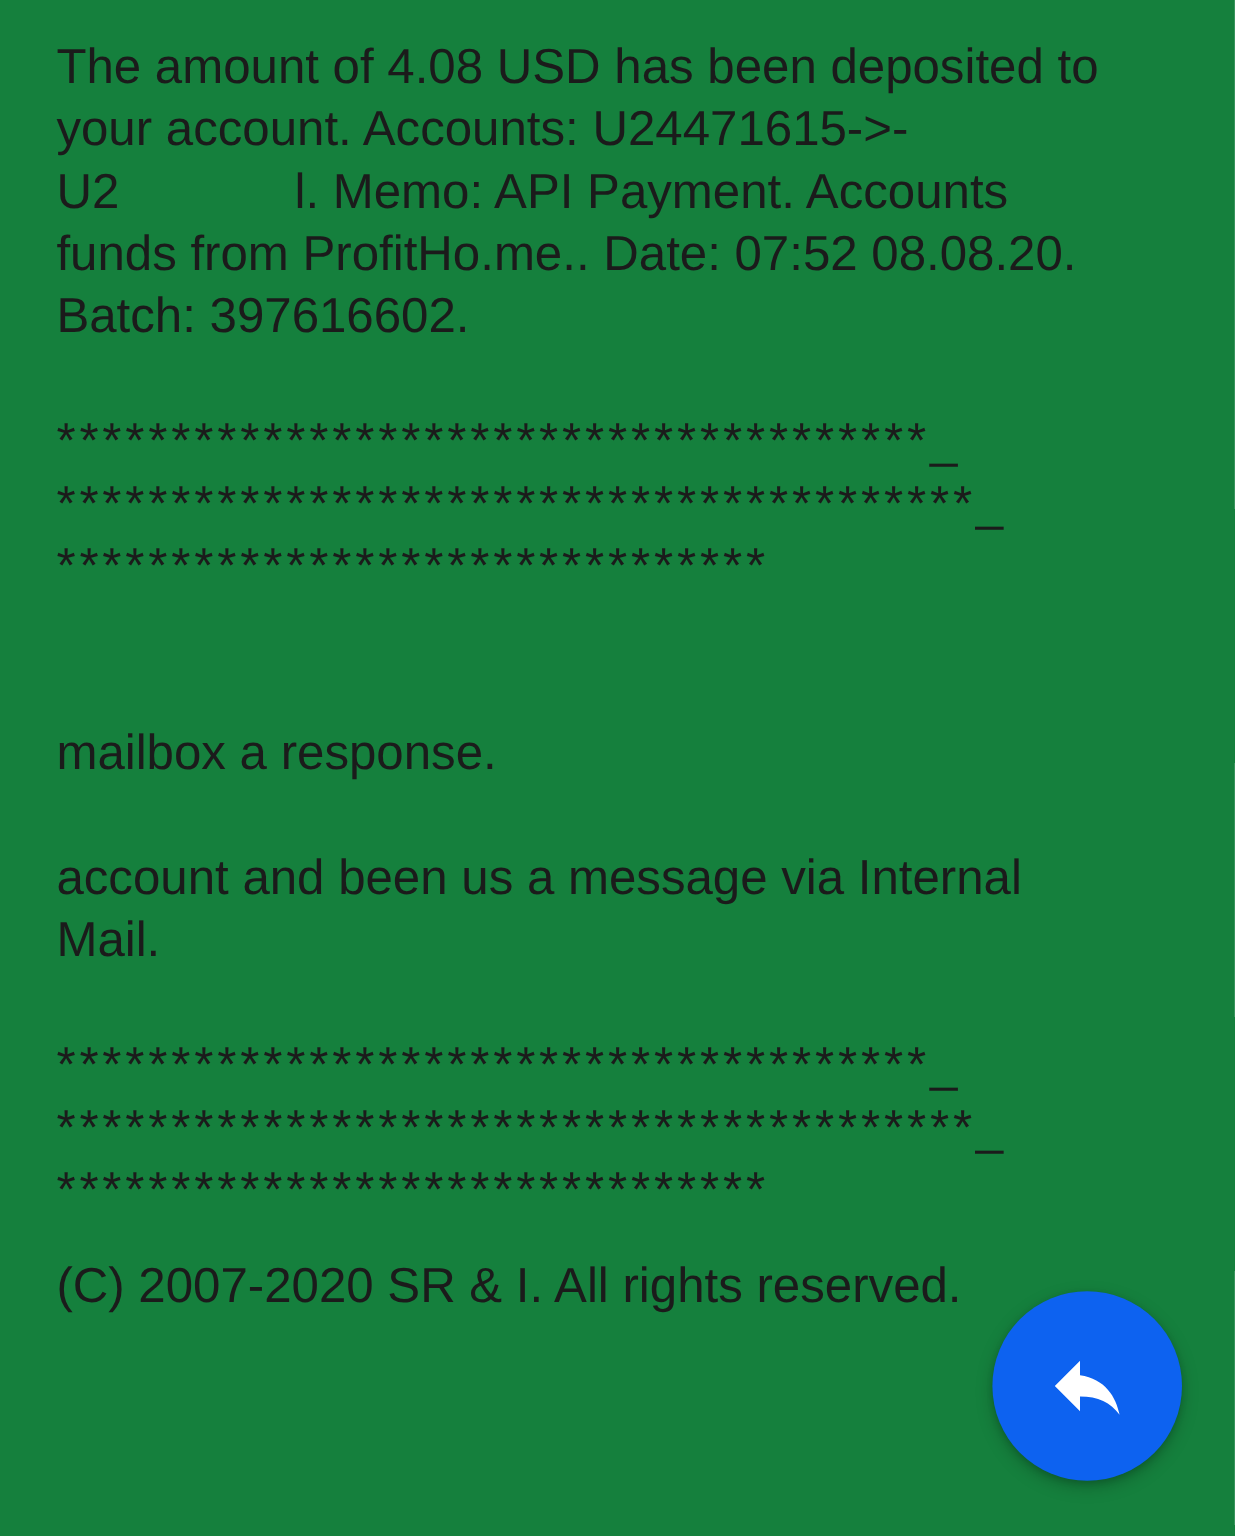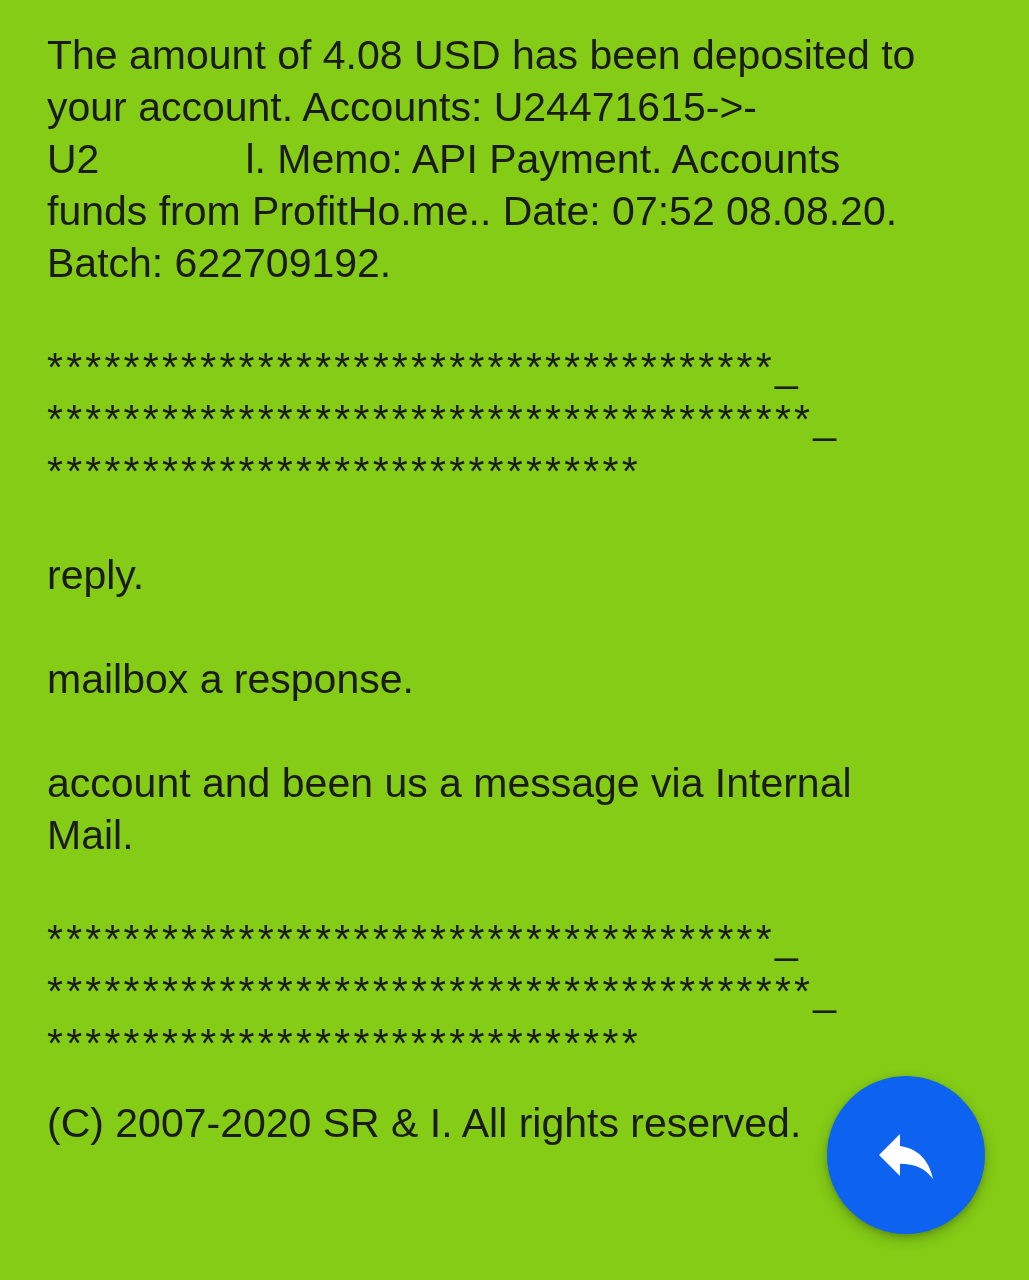--- a/index.html
+++ b/index.html
@@ -52,34 +52,33 @@
   }
   .reply-icon-svg {
     width: 72px;
     height: 72px;
     display: block;
   }
 </style>
 </head>
 <body>
 
-<div class="screen" style="background: #84cc16;">
+<div class="screen" style="background: #15803d;">
 
   <main class="email-body" style="color: rgb(27, 27, 27);">
       <div class="line text">The amount of 4.08 USD has been deposited to</div>
       <div class="line text">your account. Accounts: U24471615-&gt;-</div>
       <div class="line redacted"><span>U2</span><span class="redaction-gap"></span><span>l</span><span>. Memo: API Payment. Accounts</span></div>
       <div class="line text">funds from ProfitHo.me.. Date: 07:52 08.08.20.</div>
-      <div class="line text">Batch: 622709192.</div>
+      <div class="line text">Batch: 397616602.</div>
       <div class="line blank"></div>
       <div class="line stars">**************************************_</div>
       <div class="line stars">****************************************_</div>
       <div class="line stars">*******************************</div>
       <div class="line blank"></div>
-      <div class="line text">reply.</div>
       <div class="line blank"></div>
       <div class="line text">mailbox a response.</div>
       <div class="line blank"></div>
       <div class="line text">account and been us a message via Internal</div>
       <div class="line text">Mail.</div>
       <div class="line blank"></div>
       <div class="line stars">**************************************_</div>
       <div class="line stars">****************************************_</div>
       <div class="line stars">*******************************</div>
       <div class="line blank"></div>

